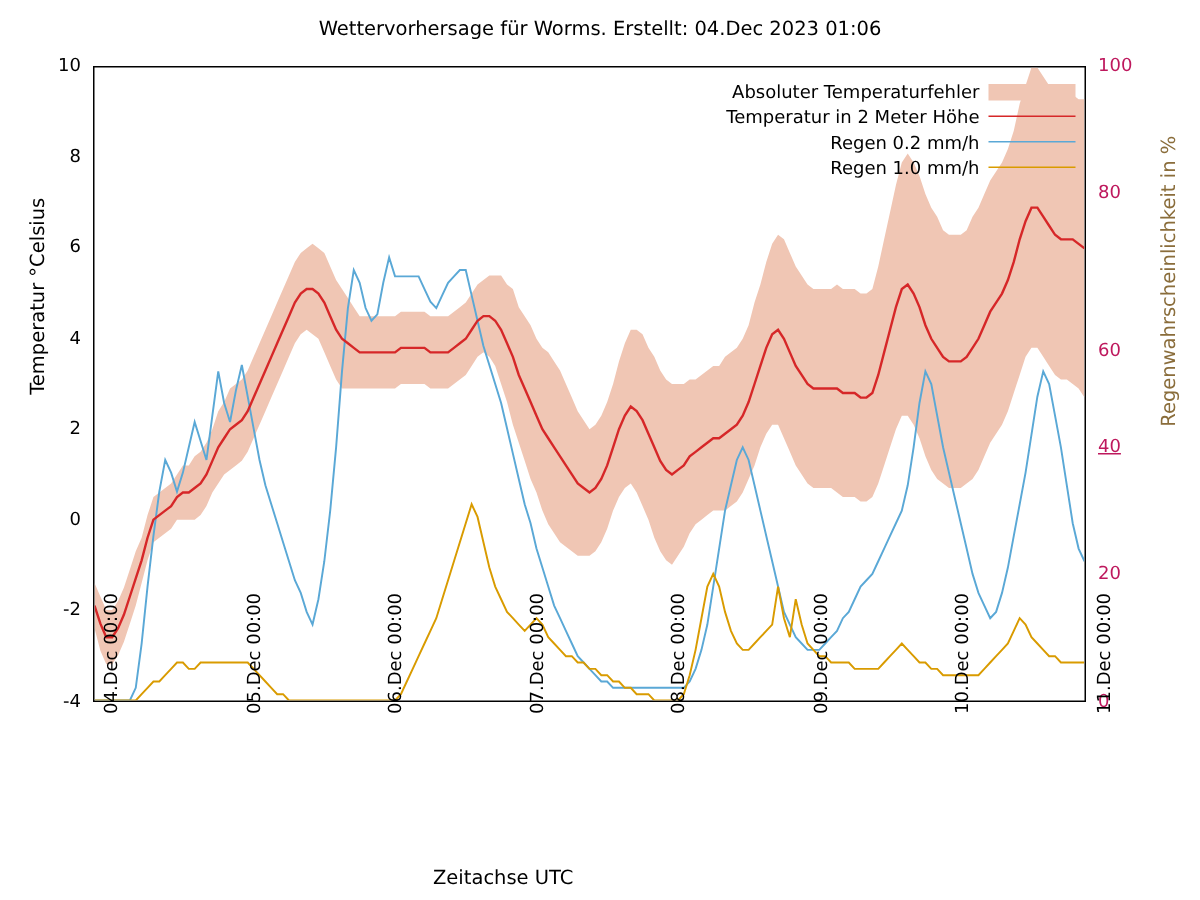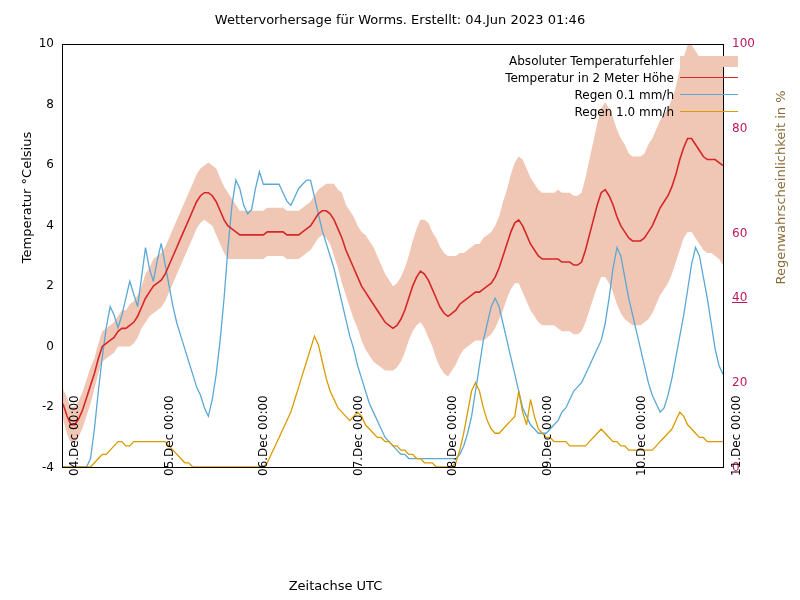--- a/index.html
+++ b/index.html
@@ -90,21 +90,21 @@
     position: absolute;
     font-size: 12px;
     color: #000000;
     transform-origin: left top;
     transform: rotate(-90deg);
     white-space: nowrap;
   }
   
   #legend {
     position: absolute;
-    left: 456px;
+    left: 435px;
     top: 52px;
     width: 282px;
     font-size: 12px;
     color: #000000;
   }
   .legend-row {
     display: flex;
     align-items: center;
     justify-content: flex-end;
     height: 17px;
@@ -133,21 +133,21 @@
     top: 5px;
     width: 58px;
     height: 1.5px;
   }
 </style>
 </head>
 <body>
 
 <div id="chart-root">
 
-  <div id="chart-title">Wettervorhersage für Worms. Erstellt: 04.Jun 2023 01:46</div>
+  <div id="chart-title">Wettervorhersage für Worms. Erstellt: 04.Dec 2023 01:06</div>
 
   <div id="plot">
     <svg id="plot-svg" viewBox="0 0 662 424" preserveAspectRatio="none">
         <polygon points="0.00,345.26 3.94,354.34 7.88,363.43 11.82,363.43 15.77,357.37 19.70,348.29 23.64,336.17 27.59,324.06 31.52,314.97 35.46,299.83 39.41,287.71 43.34,284.69 47.29,281.66 51.23,278.63 55.16,272.57 59.11,266.51 63.05,266.51 66.98,260.46 70.93,257.43 74.87,251.37 78.81,242.29 82.75,230.17 86.69,224.11 90.63,215.03 94.57,212.00 98.52,208.97 102.45,202.91 106.39,193.83 110.34,184.74 114.27,175.66 118.21,166.57 122.16,157.49 126.09,148.40 130.04,139.31 133.98,130.23 137.91,124.17 141.86,121.14 145.80,118.11 149.73,121.14 153.68,124.17 157.62,133.26 161.56,142.34 165.50,148.40 169.44,154.46 173.38,160.51 177.32,166.57 181.27,166.57 185.20,166.57 189.14,166.57 193.09,166.57 197.02,166.57 200.96,166.57 204.91,163.54 208.84,163.54 212.79,163.54 216.73,163.54 220.66,163.54 224.61,166.57 228.55,166.57 232.48,166.57 236.43,166.57 240.37,163.54 244.31,160.51 248.25,157.49 252.19,151.43 256.13,145.37 260.07,142.34 264.02,139.31 267.95,139.31 271.89,139.31 275.84,145.37 279.77,148.40 283.71,160.51 287.66,166.57 291.59,172.63 295.54,181.71 299.48,187.77 303.41,190.80 307.36,196.86 311.30,202.91 315.23,212.00 319.18,221.09 323.12,230.17 327.06,236.23 331.00,242.29 334.94,239.26 338.88,233.20 342.82,224.11 346.77,212.00 350.70,196.86 354.64,184.74 358.59,175.66 362.52,175.66 366.46,178.69 370.41,187.77 374.34,193.83 378.29,202.91 382.23,208.97 386.16,212.00 390.11,212.00 394.05,212.00 397.98,208.97 401.93,208.97 405.87,205.94 409.81,202.91 413.75,199.89 417.69,199.89 421.63,193.83 425.57,190.80 429.52,187.77 433.45,181.71 437.39,172.63 441.34,157.49 445.27,145.37 449.21,130.23 453.16,118.11 457.09,112.06 461.04,115.09 464.98,124.17 468.91,133.26 472.86,139.31 476.80,145.37 480.73,148.40 484.68,148.40 488.62,148.40 492.56,148.40 496.50,145.37 500.44,148.40 504.38,148.40 508.32,148.40 512.27,151.43 516.20,151.43 520.14,148.40 524.09,133.26 528.02,115.09 531.96,96.91 535.91,78.74 539.84,63.60 543.79,57.54 547.73,63.60 551.66,72.69 555.61,84.80 559.55,93.89 563.48,99.94 567.43,109.03 571.37,112.06 575.31,112.06 579.25,112.06 583.19,109.03 587.13,99.94 591.07,93.89 595.02,84.80 598.95,75.71 602.89,69.66 606.84,63.60 610.77,54.51 614.71,42.40 618.66,24.23 622.59,12.11 626.54,0.00 630.48,0.00 634.41,6.06 638.36,12.11 642.30,18.17 646.23,21.20 650.18,21.20 654.12,18.17 658.06,21.20 662.00,21.20 662.00,221.09 658.06,215.03 654.12,212.00 650.18,208.97 646.23,208.97 642.30,205.94 638.36,199.89 634.41,193.83 630.48,187.77 626.54,187.77 622.59,193.83 618.66,205.94 614.71,218.06 610.77,230.17 606.84,239.26 602.89,245.31 598.95,251.37 595.02,260.46 591.07,269.54 587.13,275.60 583.19,278.63 579.25,281.66 575.31,281.66 571.37,281.66 567.43,278.63 563.48,275.60 559.55,269.54 555.61,260.46 551.66,248.34 547.73,239.26 543.79,233.20 539.84,233.20 535.91,242.29 531.96,254.40 528.02,266.51 524.09,278.63 520.14,287.71 516.20,290.74 512.27,290.74 508.32,287.71 504.38,287.71 500.44,287.71 496.50,284.69 492.56,281.66 488.62,281.66 484.68,281.66 480.73,281.66 476.80,278.63 472.86,272.57 468.91,266.51 464.98,257.43 461.04,248.34 457.09,239.26 453.16,239.26 449.21,245.31 445.27,254.40 441.34,266.51 437.39,275.60 433.45,284.69 429.52,290.74 425.57,293.77 421.63,296.80 417.69,296.80 413.75,296.80 409.81,299.83 405.87,302.86 401.93,305.89 397.98,311.94 394.05,321.03 390.11,327.09 386.16,333.14 382.23,330.11 378.29,324.06 374.34,314.97 370.41,302.86 366.46,293.77 362.52,284.69 358.59,278.63 354.64,281.66 350.70,287.71 346.77,296.80 342.82,308.91 338.88,318.00 334.94,324.06 331.00,327.09 327.06,327.09 323.12,327.09 319.18,324.06 315.23,321.03 311.30,318.00 307.36,311.94 303.41,305.89 299.48,296.80 295.54,284.69 291.59,275.60 287.66,263.49 283.71,251.37 279.77,239.26 275.84,224.11 271.89,212.00 267.95,199.89 264.02,193.83 260.07,190.80 256.13,193.83 252.19,199.89 248.25,205.94 244.31,208.97 240.37,212.00 236.43,215.03 232.48,215.03 228.55,215.03 224.61,215.03 220.66,212.00 216.73,212.00 212.79,212.00 208.84,212.00 204.91,212.00 200.96,215.03 197.02,215.03 193.09,215.03 189.14,215.03 185.20,215.03 181.27,215.03 177.32,215.03 173.38,215.03 169.44,215.03 165.50,215.03 161.56,208.97 157.62,199.89 153.68,190.80 149.73,181.71 145.80,178.69 141.86,175.66 137.91,178.69 133.98,184.74 130.04,193.83 126.09,202.91 122.16,212.00 118.21,221.09 114.27,230.17 110.34,239.26 106.39,248.34 102.45,257.43 98.52,263.49 94.57,266.51 90.63,269.54 86.69,272.57 82.75,278.63 78.81,284.69 74.87,293.77 70.93,299.83 66.98,302.86 63.05,302.86 59.11,302.86 55.16,302.86 51.23,308.91 47.29,311.94 43.34,314.97 39.41,318.00 35.46,330.11 31.52,345.26 27.59,360.40 23.64,372.51 19.70,384.63 15.77,393.71 11.82,399.77 7.88,399.77 3.94,390.69 0.00,375.54" fill="#f0c6b4" stroke="none"></polygon>
         <polyline points="0.00,424.00 3.94,424.00 7.88,424.00 11.82,424.00 15.77,424.00 19.70,424.00 23.64,424.00 27.59,415.52 31.52,385.84 35.46,347.68 39.41,313.76 43.34,284.08 47.29,262.88 51.23,271.36 55.16,284.08 59.11,271.36 63.05,254.40 66.98,237.44 70.93,250.16 74.87,262.88 78.81,233.20 82.75,203.52 86.69,224.72 90.63,237.44 94.57,216.24 98.52,199.28 102.45,220.48 106.39,241.68 110.34,262.88 114.27,279.84 118.21,292.56 122.16,305.28 126.09,318.00 130.04,330.72 133.98,343.44 137.91,351.92 141.86,364.64 145.80,373.12 149.73,356.16 153.68,330.72 157.62,296.80 161.56,254.40 165.50,203.52 169.44,161.12 173.38,135.68 177.32,144.16 181.27,161.12 185.20,169.60 189.14,165.36 193.09,144.16 197.02,127.20 200.96,139.92 204.91,139.92 208.84,139.92 212.79,139.92 216.73,139.92 220.66,148.40 224.61,156.88 228.55,161.12 232.48,152.64 236.43,144.16 240.37,139.92 244.31,135.68 248.25,135.68 252.19,152.64 256.13,169.60 260.07,186.56 264.02,199.28 267.95,212.00 271.89,224.72 275.84,241.68 279.77,258.64 283.71,275.60 287.66,292.56 291.59,305.28 295.54,322.24 299.48,334.96 303.41,347.68 307.36,360.40 311.30,368.88 315.23,377.36 319.18,385.84 323.12,394.32 327.06,398.56 331.00,402.80 334.94,407.04 338.88,411.28 342.82,411.28 346.77,415.52 350.70,415.52 354.64,415.52 358.59,415.52 362.52,415.52 366.46,415.52 370.41,415.52 374.34,415.52 378.29,415.52 382.23,415.52 386.16,415.52 390.11,415.52 394.05,415.52 397.98,411.28 401.93,402.80 405.87,390.08 409.81,373.12 413.75,347.68 417.69,322.24 421.63,296.80 425.57,279.84 429.52,262.88 433.45,254.40 437.39,262.88 441.34,279.84 445.27,296.80 449.21,313.76 453.16,330.72 457.09,347.68 461.04,364.64 464.98,373.12 468.91,381.60 472.86,385.84 476.80,390.08 480.73,390.08 484.68,390.08 488.62,385.84 492.56,381.60 496.50,377.36 500.44,368.88 504.38,364.64 508.32,356.16 512.27,347.68 516.20,343.44 520.14,339.20 524.09,330.72 528.02,322.24 531.96,313.76 535.91,305.28 539.84,296.80 543.79,279.84 547.73,254.40 551.66,224.72 555.61,203.52 559.55,212.00 563.48,233.20 567.43,254.40 571.37,271.36 575.31,288.32 579.25,305.28 583.19,322.24 587.13,339.20 591.07,351.92 595.02,360.40 598.95,368.88 602.89,364.64 606.84,351.92 610.77,334.96 614.71,313.76 618.66,292.56 622.59,271.36 626.54,245.92 630.48,220.48 634.41,203.52 638.36,212.00 642.30,233.20 646.23,254.40 650.18,279.84 654.12,305.28 658.06,322.24 662.00,330.72" fill="none" stroke="#5aa8d6" stroke-width="1.3"></polyline>
         <polyline points="0.00,424.00 3.94,424.00 7.88,424.00 11.82,424.00 15.77,424.00 19.70,424.00 23.64,424.00 27.59,424.00 31.52,419.76 35.46,415.52 39.41,411.28 43.34,411.28 47.29,407.04 51.23,402.80 55.16,398.56 59.11,398.56 63.05,402.80 66.98,402.80 70.93,398.56 74.87,398.56 78.81,398.56 82.75,398.56 86.69,398.56 90.63,398.56 94.57,398.56 98.52,398.56 102.45,398.56 106.39,402.80 110.34,407.04 114.27,411.28 118.21,415.52 122.16,419.76 126.09,419.76 130.04,424.00 133.98,424.00 137.91,424.00 141.86,424.00 145.80,424.00 149.73,424.00 153.68,424.00 157.62,424.00 161.56,424.00 165.50,424.00 169.44,424.00 173.38,424.00 177.32,424.00 181.27,424.00 185.20,424.00 189.14,424.00 193.09,424.00 197.02,424.00 200.96,424.00 204.91,419.76 208.84,411.28 212.79,402.80 216.73,394.32 220.66,385.84 224.61,377.36 228.55,368.88 232.48,356.16 236.43,343.44 240.37,330.72 244.31,318.00 248.25,305.28 252.19,292.56 256.13,301.04 260.07,318.00 264.02,334.96 267.95,347.68 271.89,356.16 275.84,364.64 279.77,368.88 283.71,373.12 287.66,377.36 291.59,373.12 295.54,368.88 299.48,373.12 303.41,381.60 307.36,385.84 311.30,390.08 315.23,394.32 319.18,394.32 323.12,398.56 327.06,398.56 331.00,402.80 334.94,402.80 338.88,407.04 342.82,407.04 346.77,411.28 350.70,411.28 354.64,415.52 358.59,415.52 362.52,419.76 366.46,419.76 370.41,419.76 374.34,424.00 378.29,424.00 382.23,424.00 386.16,424.00 390.11,424.00 394.05,419.76 397.98,407.04 401.93,390.08 405.87,368.88 409.81,347.68 413.75,339.20 417.69,347.68 421.63,364.64 425.57,377.36 429.52,385.84 433.45,390.08 437.39,390.08 441.34,385.84 445.27,381.60 449.21,377.36 453.16,373.12 457.09,347.68 461.04,368.88 464.98,381.60 468.91,356.16 472.86,373.12 476.80,385.84 480.73,390.08 484.68,394.32 488.62,394.32 492.56,398.56 496.50,398.56 500.44,398.56 504.38,398.56 508.32,402.80 512.27,402.80 516.20,402.80 520.14,402.80 524.09,402.80 528.02,398.56 531.96,394.32 535.91,390.08 539.84,385.84 543.79,390.08 547.73,394.32 551.66,398.56 555.61,398.56 559.55,402.80 563.48,402.80 567.43,407.04 571.37,407.04 575.31,407.04 579.25,407.04 583.19,407.04 587.13,407.04 591.07,407.04 595.02,402.80 598.95,398.56 602.89,394.32 606.84,390.08 610.77,385.84 614.71,377.36 618.66,368.88 622.59,373.12 626.54,381.60 630.48,385.84 634.41,390.08 638.36,394.32 642.30,394.32 646.23,398.56 650.18,398.56 654.12,398.56 658.06,398.56 662.00,398.56" fill="none" stroke="#d99b00" stroke-width="1.3"></polyline>
         <polyline points="0.00,360.40 3.94,372.51 7.88,381.60 11.82,381.60 15.77,375.54 19.70,366.46 23.64,354.34 27.59,342.23 31.52,330.11 35.46,314.97 39.41,302.86 43.34,299.83 47.29,296.80 51.23,293.77 55.16,287.71 59.11,284.69 63.05,284.69 66.98,281.66 70.93,278.63 74.87,272.57 78.81,263.49 82.75,254.40 86.69,248.34 90.63,242.29 94.57,239.26 98.52,236.23 102.45,230.17 106.39,221.09 110.34,212.00 114.27,202.91 118.21,193.83 122.16,184.74 126.09,175.66 130.04,166.57 133.98,157.49 137.91,151.43 141.86,148.40 145.80,148.40 149.73,151.43 153.68,157.49 157.62,166.57 161.56,175.66 165.50,181.71 169.44,184.74 173.38,187.77 177.32,190.80 181.27,190.80 185.20,190.80 189.14,190.80 193.09,190.80 197.02,190.80 200.96,190.80 204.91,187.77 208.84,187.77 212.79,187.77 216.73,187.77 220.66,187.77 224.61,190.80 228.55,190.80 232.48,190.80 236.43,190.80 240.37,187.77 244.31,184.74 248.25,181.71 252.19,175.66 256.13,169.60 260.07,166.57 264.02,166.57 267.95,169.60 271.89,175.66 275.84,184.74 279.77,193.83 283.71,205.94 287.66,215.03 291.59,224.11 295.54,233.20 299.48,242.29 303.41,248.34 307.36,254.40 311.30,260.46 315.23,266.51 319.18,272.57 323.12,278.63 327.06,281.66 331.00,284.69 334.94,281.66 338.88,275.60 342.82,266.51 346.77,254.40 350.70,242.29 354.64,233.20 358.59,227.14 362.52,230.17 366.46,236.23 370.41,245.31 374.34,254.40 378.29,263.49 382.23,269.54 386.16,272.57 390.11,269.54 394.05,266.51 397.98,260.46 401.93,257.43 405.87,254.40 409.81,251.37 413.75,248.34 417.69,248.34 421.63,245.31 425.57,242.29 429.52,239.26 433.45,233.20 437.39,224.11 441.34,212.00 445.27,199.89 449.21,187.77 453.16,178.69 457.09,175.66 461.04,181.71 464.98,190.80 468.91,199.89 472.86,205.94 476.80,212.00 480.73,215.03 484.68,215.03 488.62,215.03 492.56,215.03 496.50,215.03 500.44,218.06 504.38,218.06 508.32,218.06 512.27,221.09 516.20,221.09 520.14,218.06 524.09,205.94 528.02,190.80 531.96,175.66 535.91,160.51 539.84,148.40 543.79,145.37 547.73,151.43 551.66,160.51 555.61,172.63 559.55,181.71 563.48,187.77 567.43,193.83 571.37,196.86 575.31,196.86 579.25,196.86 583.19,193.83 587.13,187.77 591.07,181.71 595.02,172.63 598.95,163.54 602.89,157.49 606.84,151.43 610.77,142.34 614.71,130.23 618.66,115.09 622.59,102.97 626.54,93.89 630.48,93.89 634.41,99.94 638.36,106.00 642.30,112.06 646.23,115.09 650.18,115.09 654.12,115.09 658.06,118.11 662.00,121.14" fill="none" stroke="#d62728" stroke-width="1.6"></polyline>
       </svg>
   </div>
 
@@ -191,21 +191,21 @@
           <span class="legend-band" style="background: rgb(240, 198, 180);"></span>
         </span>
       </div>
       <div class="legend-row">
         <span class="legend-text">Temperatur in 2 Meter Höhe</span>
         <span class="legend-swatch">
           <span class="legend-line" style="background: rgb(214, 39, 40);"></span>
         </span>
       </div>
       <div class="legend-row">
-        <span class="legend-text">Regen 0.1 mm/h</span>
+        <span class="legend-text">Regen 0.2 mm/h</span>
         <span class="legend-swatch">
           <span class="legend-line" style="background: rgb(90, 168, 214);"></span>
         </span>
       </div>
       <div class="legend-row">
         <span class="legend-text">Regen 1.0 mm/h</span>
         <span class="legend-swatch">
           <span class="legend-line" style="background: rgb(217, 155, 0);"></span>
         </span>
       </div>

